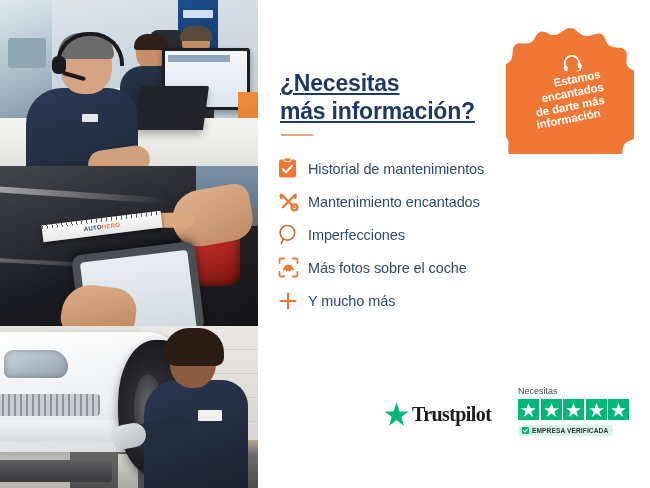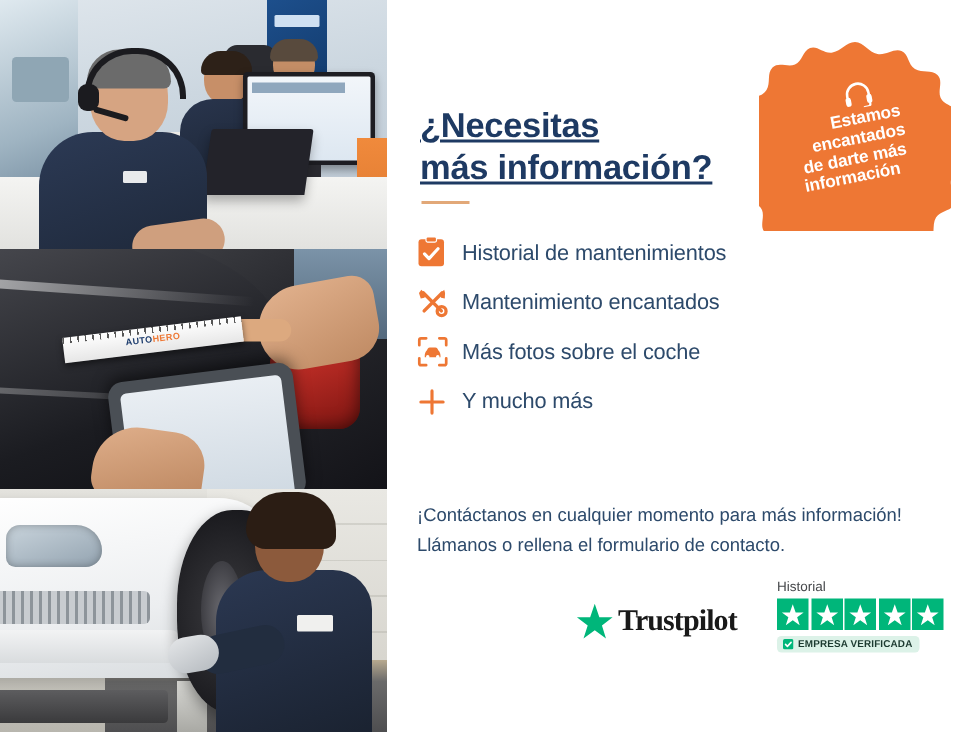--- a/index.html
+++ b/index.html
@@ -635,20 +635,29 @@
               <line x1="17.5" y1="4.5" x2="5" y2="17"></line>
             </g>
             <path d="M3 2.2l3.2 3.2-1 2.4-2.6.6L1.4 4.6z" fill="#ee7734"></path>
             <path d="M19 2.2l-3.2 3.2 1 2.4 2.6.6.2-3.8z" fill="#ee7734"></path>
             <circle cx="17.2" cy="17.2" r="3.1" fill="none" stroke="#ee7734" stroke-width="2.3"></circle>
           </svg>
         </span>
         <span class="feature-label">Mantenimiento encantados</span>
       </div>
 
+      <div class="feature-row">
+        <span class="feature-icon">
+          <svg width="20" height="21" viewBox="0 0 20 21">
+            <ellipse cx="9.4" cy="8.8" rx="7.3" ry="7.3" fill="none" stroke="#cf6a2c" stroke-width="1.6"></ellipse>
+            <line x1="5.4" y1="14.6" x2="3.3" y2="19.4" stroke="#cf6a2c" stroke-width="1.6" stroke-linecap="round"></line>
+          </svg>
+        </span>
+        <span class="feature-label">Imperfecciones</span>
+      </div>
 
       <div class="feature-row">
         <span class="feature-icon">
           <svg width="21" height="21" viewBox="0 0 22 22">
             <g fill="none" stroke="#ee7734" stroke-width="1.9" stroke-linecap="round">
               <path d="M1.6 6.4V2.8a1.2 1.2 0 0 1 1.2-1.2h3.6"></path>
               <path d="M20.4 6.4V2.8a1.2 1.2 0 0 0-1.2-1.2h-3.6"></path>
               <path d="M1.6 15.6v3.6a1.2 1.2 0 0 0 1.2 1.2h3.6"></path>
               <path d="M20.4 15.6v3.6a1.2 1.2 0 0 1-1.2 1.2h-3.6"></path>
             </g>
@@ -667,36 +676,32 @@
               <line x1="10" y1="2.6" x2="10" y2="17.4"></line>
               <line x1="2.6" y1="10" x2="17.4" y2="10"></line>
             </g>
           </svg>
         </span>
         <span class="feature-label">Y mucho más</span>
       </div>
 
     </div>
 
-    <p id="contact-text">
-      <span>¡Contáctanos en cualquier momento para más información!</span><br>
-      <span>Llámanos o rellena el formulario de contacto.</span>
-    </p>
 
     <div id="trustpilot">
 
       <div id="tp-logo">
         <svg width="25" height="24" viewBox="0 0 26 25">
           <path fill="#00b67a" d="M13 0.6l3.2 9.3h9.2l-7.4 5.7 2.8 9.1-7.8-5.7-7.8 5.7 2.9-9.1L0.6 9.9h9.2z"></path>
         </svg>
         <span id="tp-wordmark">Trustpilot</span>
       </div>
 
       <div id="tp-rating">
-        <div id="tp-excelente">Historial</div>
+        <div id="tp-excelente">Necesitas</div>
         <div id="tp-stars">
           <span class="tp-star">
               <svg width="15" height="15" viewBox="0 0 24 24">
                 <path fill="#ffffff" d="M12 1.4l3.1 8.6h8.5l-6.9 5.3 2.7 8.5L12 18.5 4.6 23.8l2.7-8.5L0.4 10h8.5z"></path>
               </svg>
             </span>
           <span class="tp-star">
               <svg width="15" height="15" viewBox="0 0 24 24">
                 <path fill="#ffffff" d="M12 1.4l3.1 8.6h8.5l-6.9 5.3 2.7 8.5L12 18.5 4.6 23.8l2.7-8.5L0.4 10h8.5z"></path>
               </svg>

